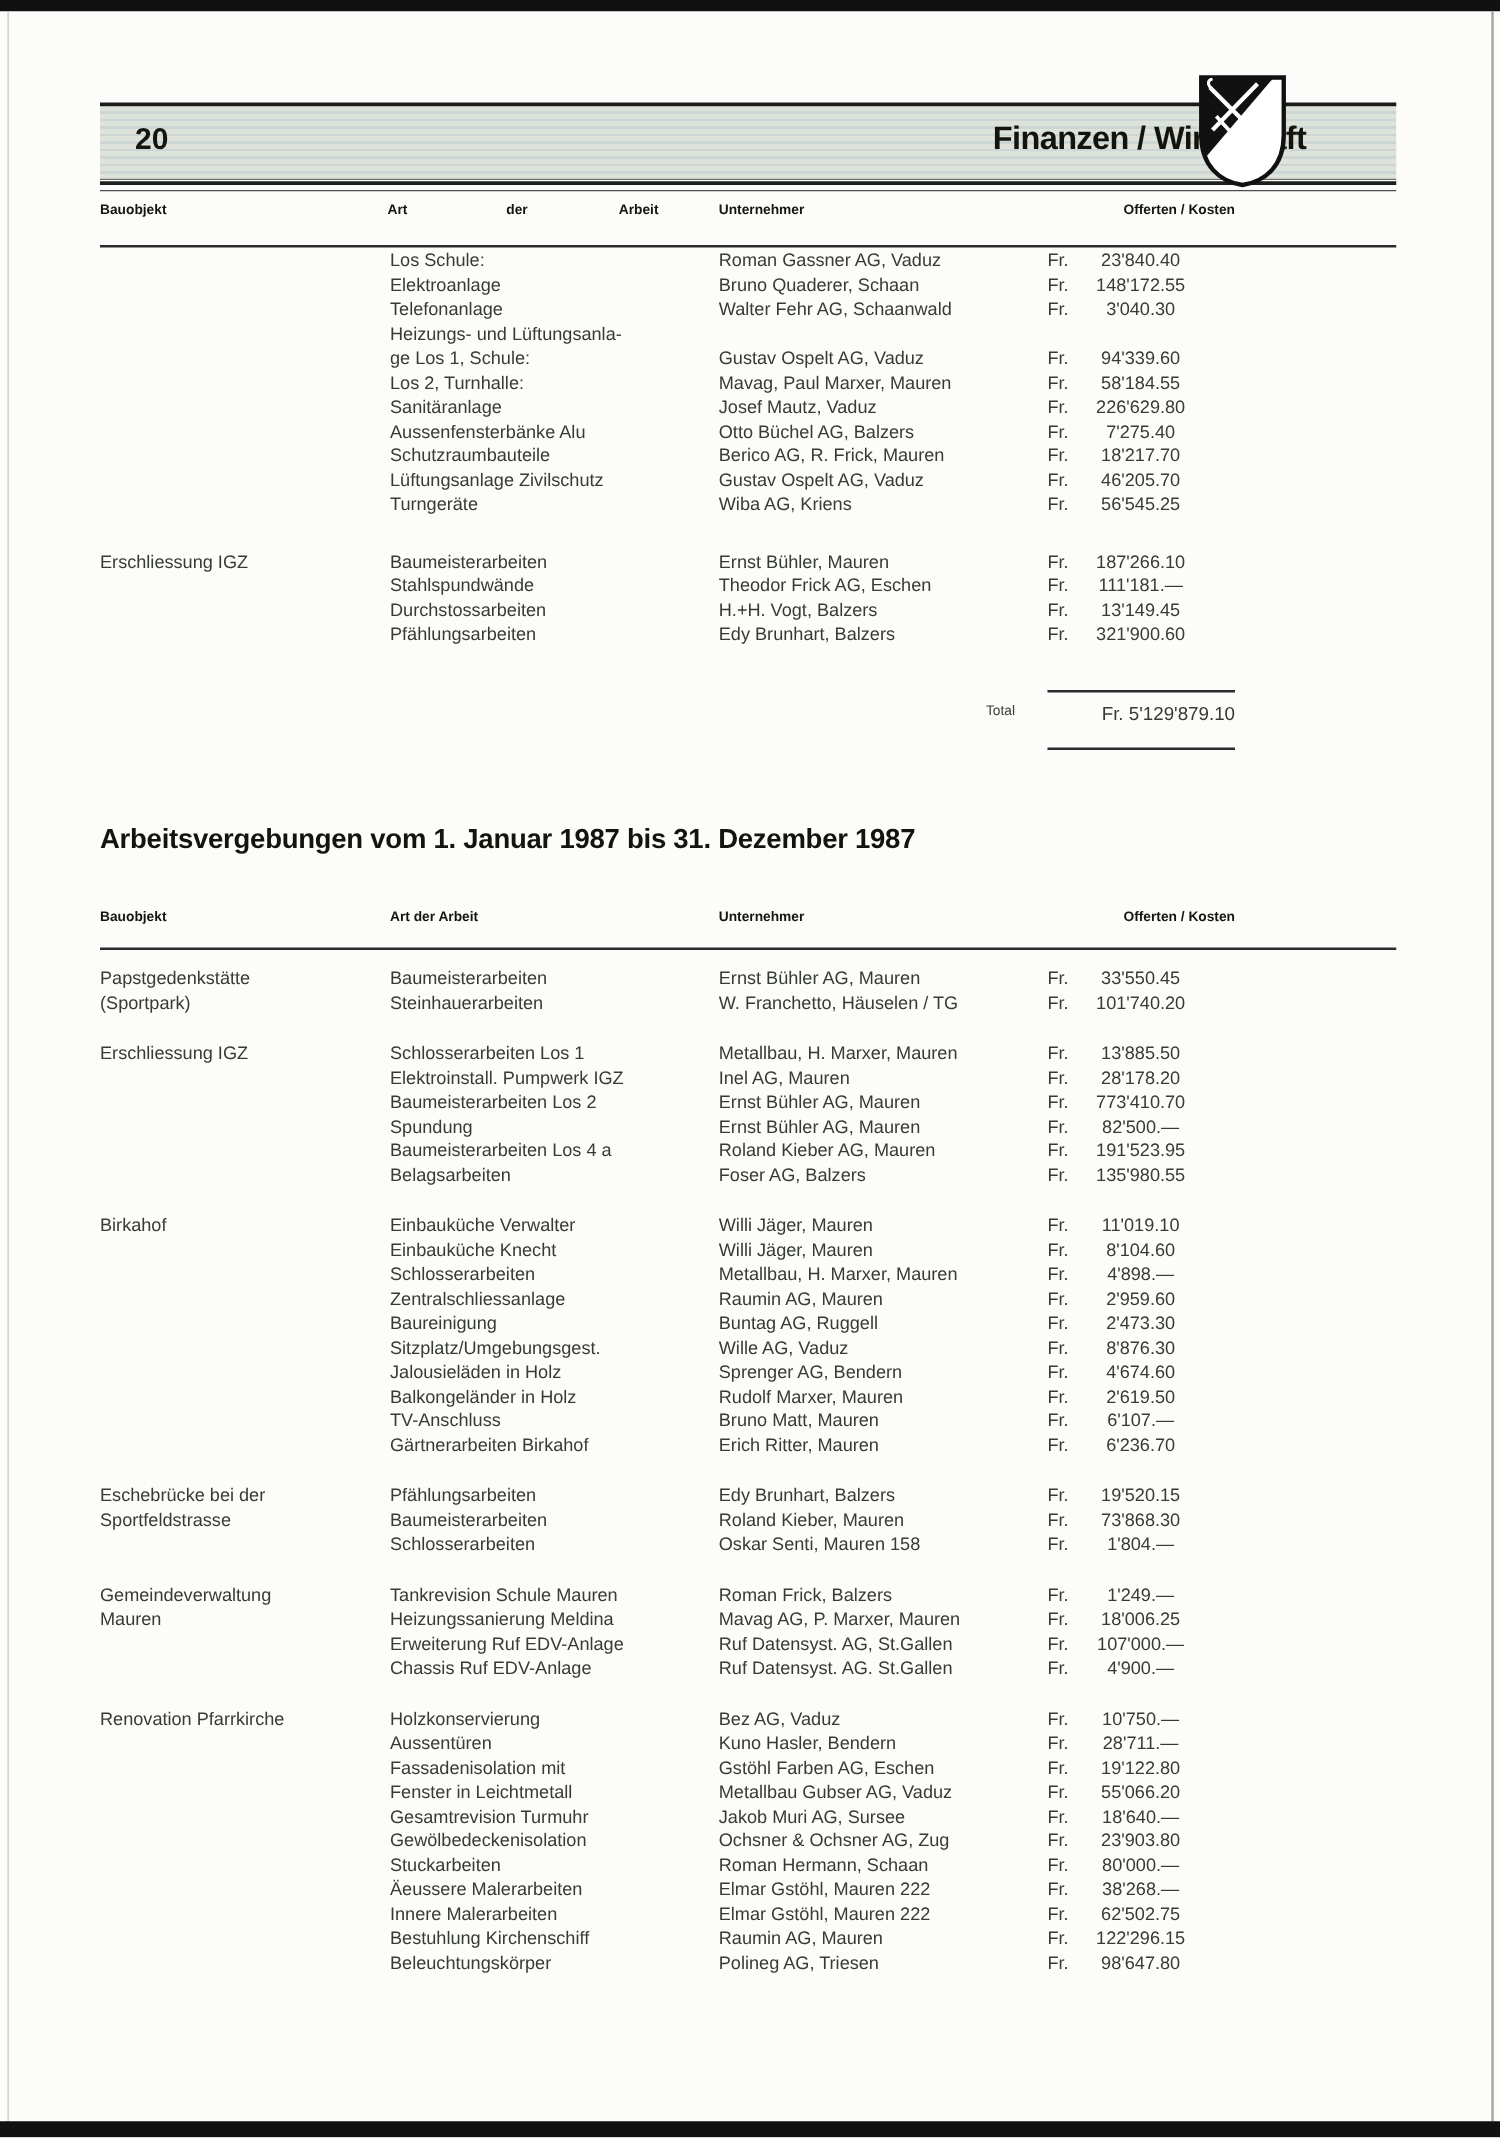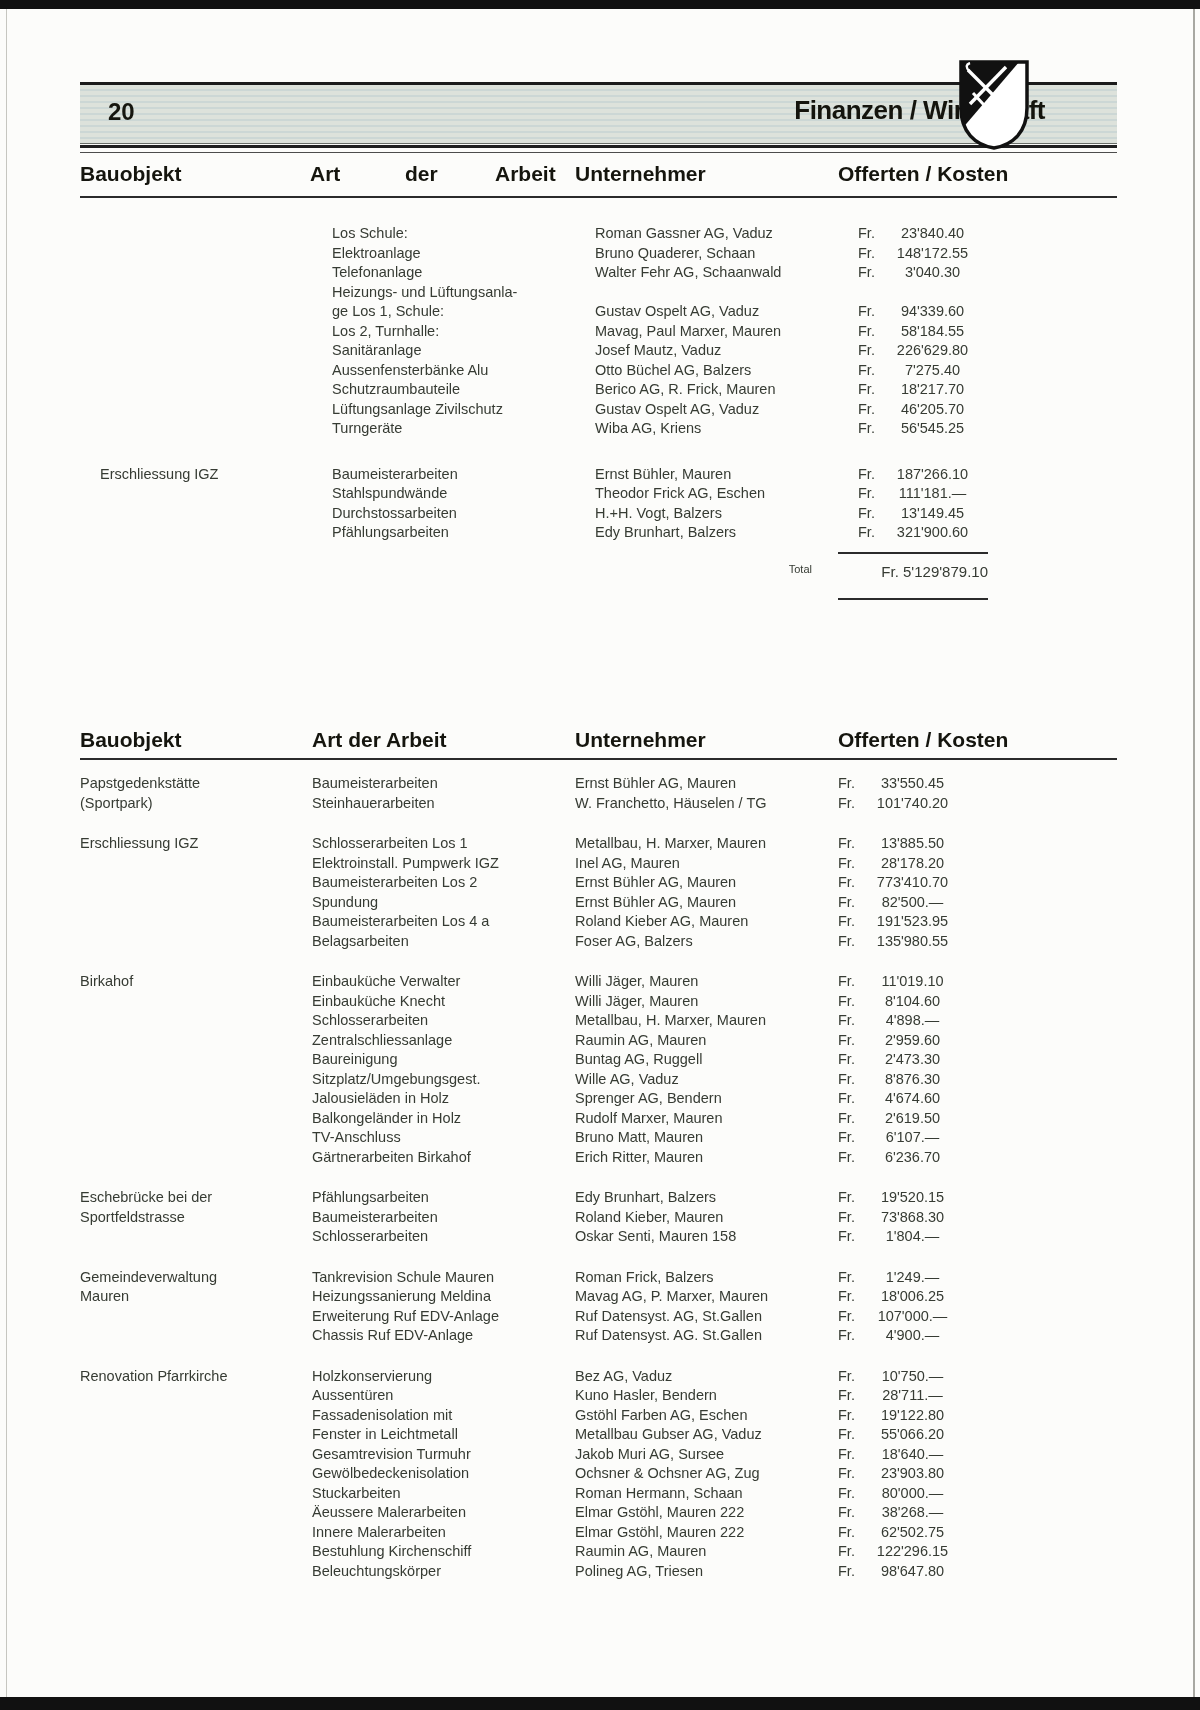--- a/index.html
+++ b/index.html
@@ -37,30 +37,30 @@
   .content{position:absolute;left:80px;width:1037px;}
   .trow{position:relative;height:19.5px;}
   .trow span{position:absolute;top:0;white-space:nowrap;font-size:14.5px;line-height:19.5px;}
   .c1{left:0;width:228px;}
   .c2{left:232px;width:260px;}
   .c3{left:495px;width:260px;}
   .cfr{left:758px;}
   .camt{left:760px;width:145px;text-align:center;}
 
   .thead{position:absolute;left:80px;width:1037px;height:20px;}
-  .thead span{position:absolute;top:0;font-size:21px;font-weight:bold;color:#15150e;white-space:nowrap;}
+  .thead span{position:absolute;top:0;font-size:11px;font-weight:bold;color:#15150e;white-space:nowrap;}
   .h1{left:0;}
   .h2a{left:230px;}
   .h2b{left:325px;}
   .h2c{left:415px;}
   .h3{left:495px;}
   .h4{left:758px;width:150px;text-align:right;}
   .head-rule{position:absolute;left:80px;width:1037px;border-top:2px solid #2b2b2b;}
 
-  #t1{top:224px;margin-left:20px;}
+  #t1{top:200px;}
   #t2{top:774px;}
   #t1 .tgroup{margin-bottom:26px;}
   #t2 .tgroup{margin-bottom:21px;}
 
   .total-rule1{position:absolute;left:838px;top:552px;width:150px;border-top:2px solid #2b2b2b;}
   .total-row{position:absolute;left:80px;top:563px;width:1037px;height:20px;}
   .total-label{position:absolute;left:560px;width:172px;text-align:right;font-size:11px;}
   .total-amount{position:absolute;left:758px;width:150px;text-align:right;font-size:15px;}
   .total-rule2{position:absolute;left:838px;top:598px;width:150px;border-top:2px solid #2b2b2b;}
 
@@ -220,20 +220,21 @@
       </div>
     </div>
 
   <div class="total-rule1"></div>
   <div class="total-row">
     <span class="total-label">Total</span>
     <span class="total-amount">Fr. 5'129'879.10</span>
   </div>
   <div class="total-rule2"></div>
 
+  <div class="heading2">Arbeitsvergebungen vom 1. Januar 1987 bis 31. Dezember 1987</div>
 
   <div class="thead" style="top:728px;">
     <span class="h1">Bauobjekt</span>
     <span class="h2a" style="left:232px;">Art der Arbeit</span>
     <span class="h3">Unternehmer</span>
     <span class="h4">Offerten / Kosten</span>
   </div>
   <div class="head-rule" style="top:758px;"></div>
 
   <div id="t2" class="content">

